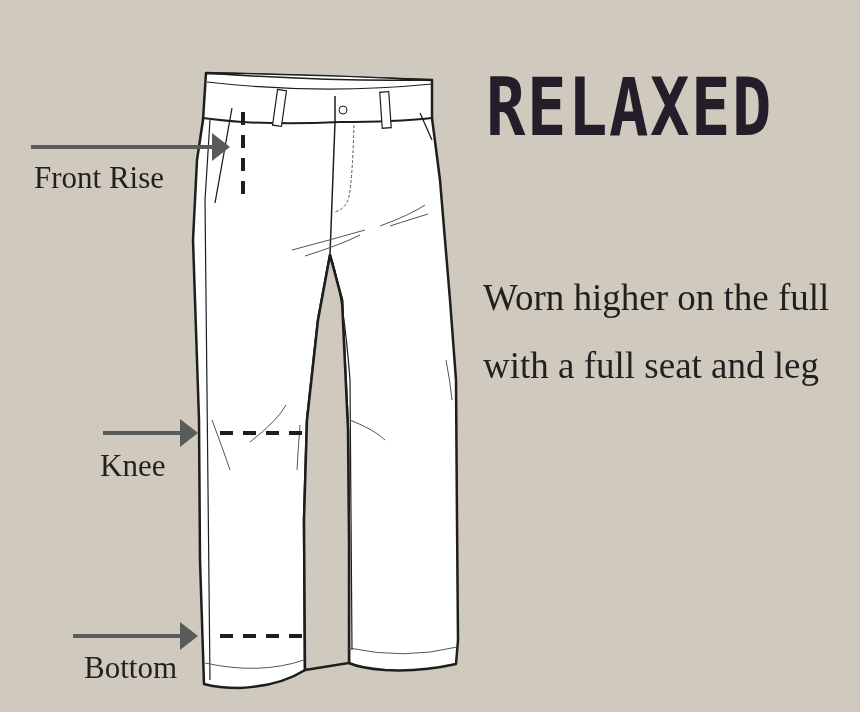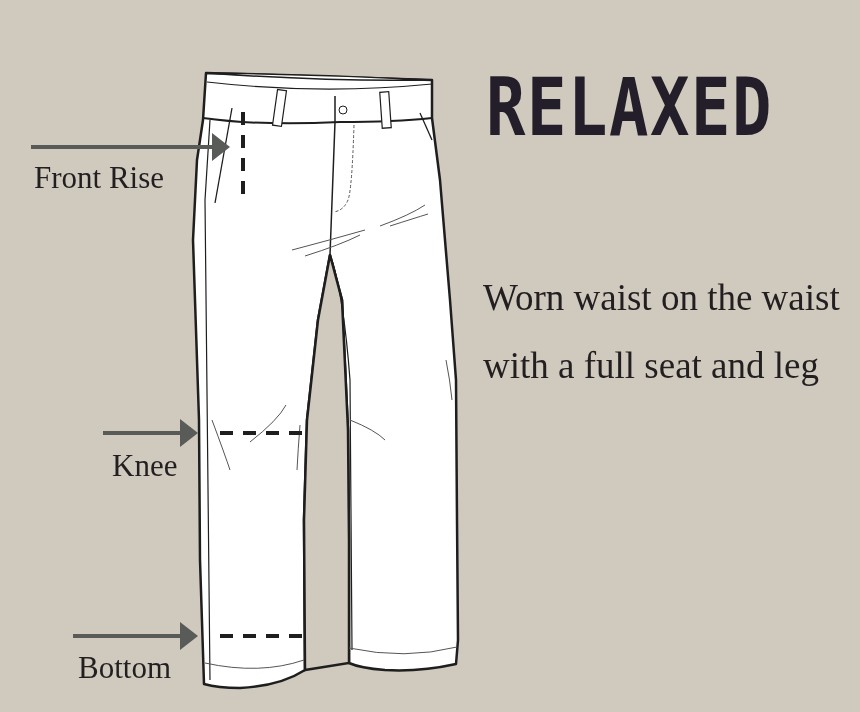--- a/index.html
+++ b/index.html
@@ -61,16 +61,16 @@
     <rect x="103" y="431" width="80" height="4"></rect>
     <polygon points="180,419 198,433 180,447"></polygon>
   </g>
   <g fill="#585b57">
     <rect x="73" y="634" width="110" height="4"></rect>
     <polygon points="180,622 198,636 180,650"></polygon>
   </g>
 </svg>
 
 <div class="title">RELAXED</div>
-<div class="desc">Worn waist on the waist with a full seat and leg</div>
+<div class="desc">Worn higher on the full with a full seat and leg</div>
 <div class="label" style="left:34px; top:162px;">Front Rise</div>
-<div class="label" style="left:112px; top:450px;">Knee</div>
-<div class="label" style="left:78px; top:652px;">Bottom</div>
+<div class="label" style="left:100px; top:450px;">Knee</div>
+<div class="label" style="left:84px; top:652px;">Bottom</div>
 
 </body></html>

